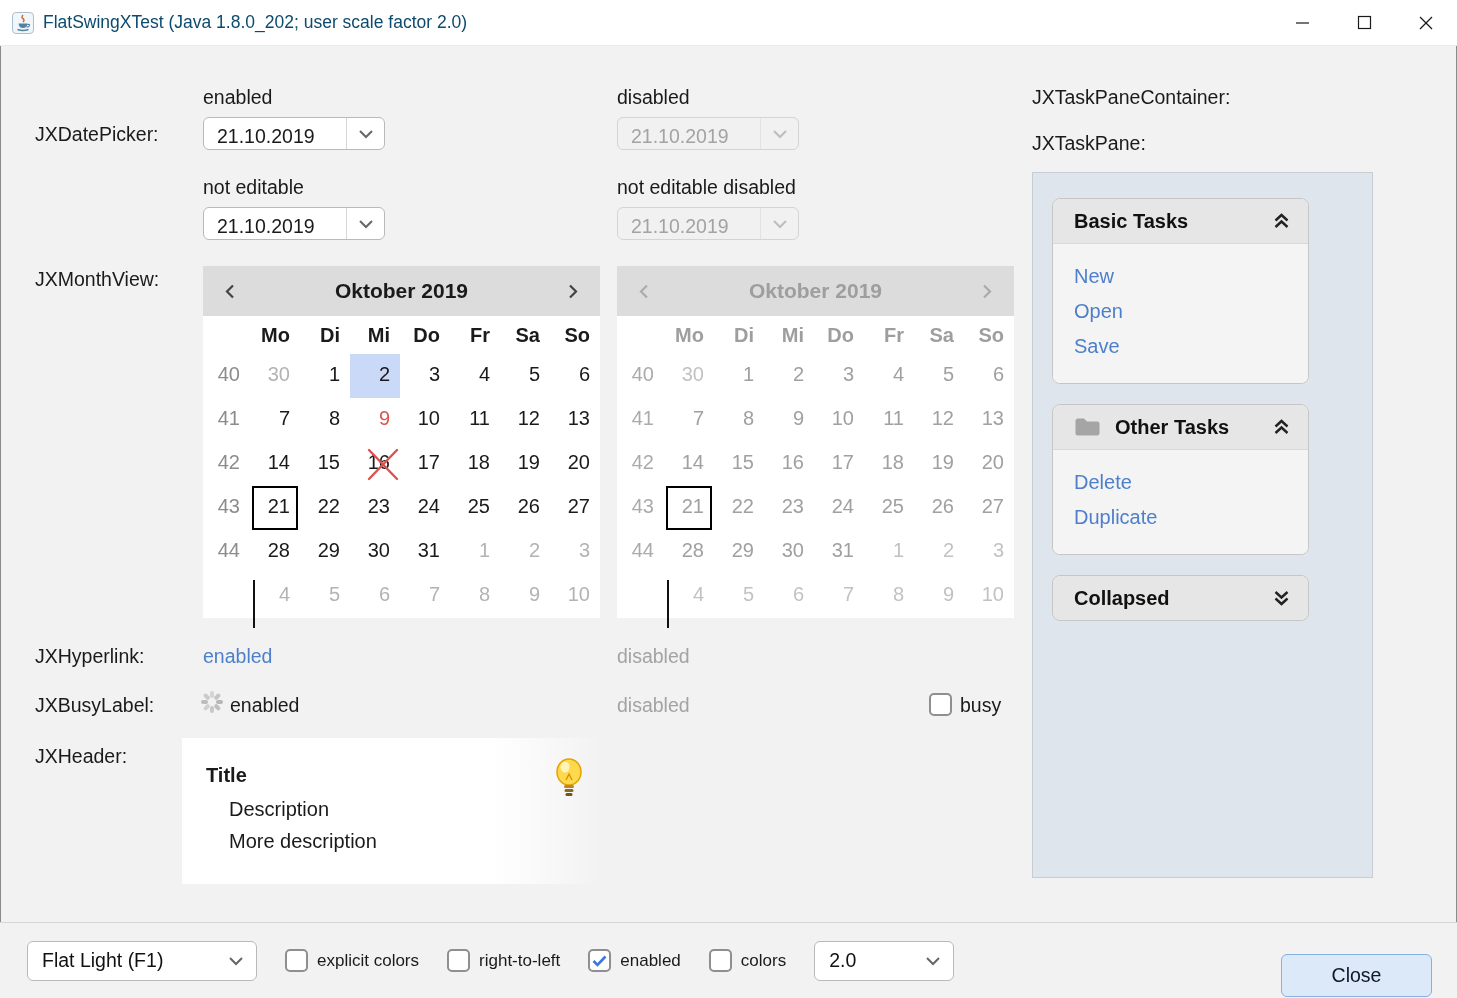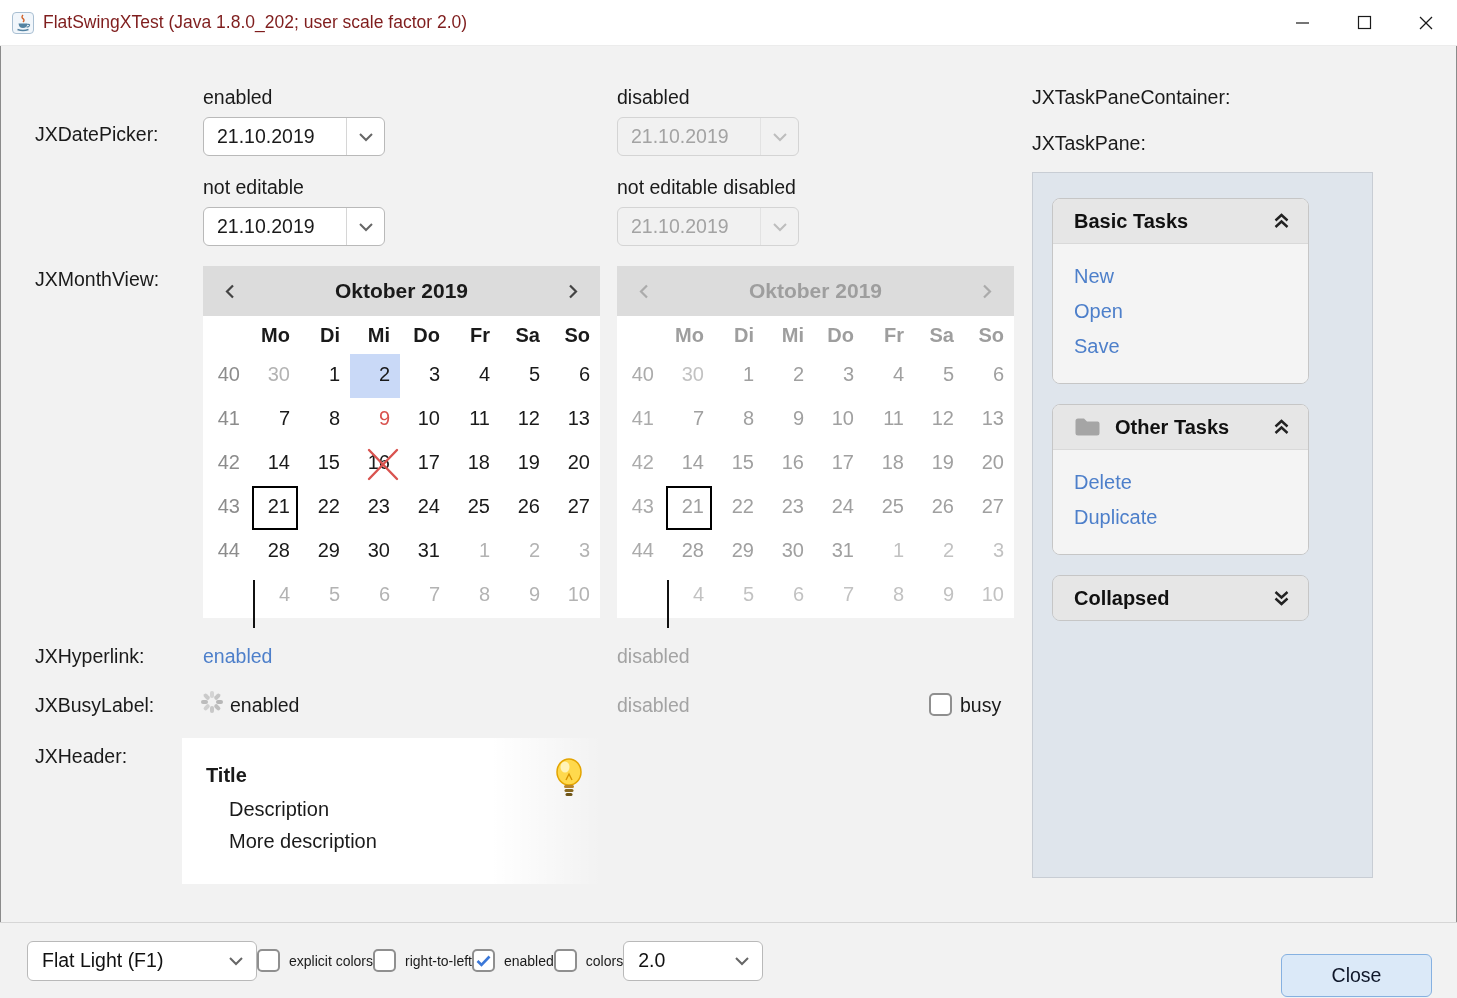--- a/index.html
+++ b/index.html
@@ -8,29 +8,29 @@
     background:#f2f2f2;
     font-family:"Liberation Sans","DejaVu Sans",sans-serif;
     color:#1a1a1a;
     box-sizing:border-box;
     outline:1px solid #8b8b8b;outline-offset:-1px;
   }
   
   .titlebar{position:absolute;left:0;top:0;width:1457px;height:45px;background:#ffffff;
     display:flex;align-items:center;border-bottom:1px solid #ececec;}
   .app-icon{width:22px;height:22px;margin-left:12px;flex:0 0 auto;}
-  .title-text{font-size:17.5px;margin-left:9px;color:#7f1d1d;}
+  .title-text{font-size:17.5px;margin-left:9px;color:#0c4a6e;}
   .win-controls{position:absolute;right:0;top:0;height:45px;display:flex;}
   .win-btn{width:62px;height:45px;display:flex;align-items:center;justify-content:center;}
   
   .lbl{position:absolute;font-size:19.5px;white-space:nowrap;}
   .muted-text{color:#a3a3a3;}
   .link{color:#4d7fca;cursor:pointer;}
   
-  .dp{position:absolute;width:182px;height:39px;background:#fff;border:1px solid #b9b9b9;
+  .dp{position:absolute;width:182px;height:33px;background:#fff;border:1px solid #b9b9b9;
       border-radius:6px;display:flex;box-sizing:border-box;}
   .dp .dp-val{flex:1;font-size:19.5px;padding:7px 0 0 13px;white-space:nowrap;overflow:hidden;}
   .dp .dp-btn{width:37px;border-left:1px solid #d6d6d6;display:flex;align-items:center;justify-content:center;color:#666;}
   .dp.disabled{background:#f1f1f1;border-color:#d4d4d4;}
   .dp.disabled .dp-val{color:#a3a3a3;}
   .dp.disabled .dp-btn{border-left-color:#e2e2e2;color:#bdbdbd;}
   
   .cal{position:absolute;width:397px;height:352px;background:#fff;}
   .cal-head{height:50px;background:#dcdcdc;display:flex;align-items:center;padding:0 20px;box-sizing:border-box;color:#333;}
   .cal-title{flex:1;text-align:center;font-size:21px;font-weight:bold;color:#1a1a1a;}
@@ -50,21 +50,21 @@
   .cal.disabled .cal-wd{color:#9e9e9e;}
   .cal.disabled .day{color:#a0a0a0;}
   .cal.disabled .day.muted{color:#c2c2c2;}
   .cal.disabled .wk{color:#ababab;}
   
   .busy-spin{position:absolute;width:22px;height:22px;}
   .busy-spin .petal{position:absolute;left:10px;top:0;width:4px;height:7px;border-radius:2px;background:#8f8f8f;transform-origin:2px 11px;}
   
   .check{width:23px;height:23px;border:2px solid #8f8f8f;border-radius:5px;background:#fff;
      box-sizing:border-box;display:inline-flex;align-items:center;justify-content:center;flex:0 0 auto;}
-  .cbwrap{display:inline-flex;align-items:center;gap:9px;font-size:14px;}
+  .cbwrap{display:inline-flex;align-items:center;gap:9px;font-size:17px;}
   
   .jxheader{position:absolute;left:182px;top:738px;width:420px;height:146px;
      background:linear-gradient(90deg,#ffffff 0%,#ffffff 74%,rgba(255,255,255,0) 100%);}
   .jxh-title{position:absolute;left:24px;top:26px;font-size:20px;font-weight:bold;}
   .jxh-desc{position:absolute;left:47px;top:60px;font-size:20px;}
   .jxh-more{position:absolute;left:47px;top:92px;font-size:20px;}
   .bulb{position:absolute;left:370px;top:18px;}
   
   .tp-container{position:absolute;left:1032px;top:172px;width:341px;height:706px;
      background:#dfe5ec;border:1px solid #c8cdd4;box-sizing:border-box;padding:25px 16px 0 19px;}
@@ -72,21 +72,21 @@
   .pane.collapsed{background:none;}
   .pane-head{height:44px;background:#e6e6e6;display:flex;align-items:center;padding:0 16px 0 21px;box-sizing:border-box;}
   .pane-head.special{background:#b4b4b4;}
   .pane-title{flex:1;font-size:20px;font-weight:bold;color:#111;white-space:nowrap;}
   .pane-icon{margin-right:14px;display:flex;}
   .pane-chev{display:flex;color:#222;}
   .pane-body{padding:15px 0 19px 21px;background:#f4f4f4;border-top:1px solid #d9d9d9;}
   .pane-link{font-size:20px;line-height:35px;color:#4d7fca;cursor:pointer;white-space:nowrap;}
   
   .toolbar{position:absolute;left:0;top:922px;width:1457px;height:76px;background:#f2f2f2;
-     border-top:1px solid #d6d6d6;display:flex;align-items:center;padding-left:27px;box-sizing:border-box;}
+     border-top:1px solid #d6d6d6;display:flex;align-items:center;padding-left:27px;gap:28px;box-sizing:border-box;}
   .combo{height:40px;background:#fff;border:1px solid #b9b9b9;border-radius:6px;display:flex;
      align-items:center;padding-left:14px;font-size:19.5px;box-sizing:border-box;color:#111;}
   .combo .chev{margin-left:auto;padding-right:12px;color:#666;display:flex;}
   .combo.laf{width:230px;}
   .combo.scale{width:140px;}
   .close-btn{position:absolute;right:25px;top:31px;width:149px;height:41px;background:#dbe9f8;
      border:1px solid #86b1e1;border-radius:6px;font-size:19.5px;color:#0f172a;
      display:flex;align-items:center;justify-content:center;cursor:pointer;}
 </style>
 </head>

